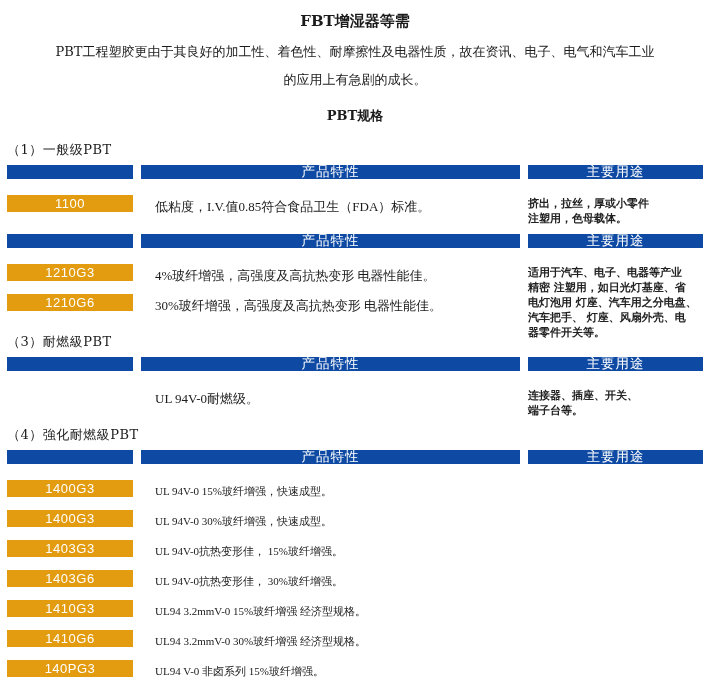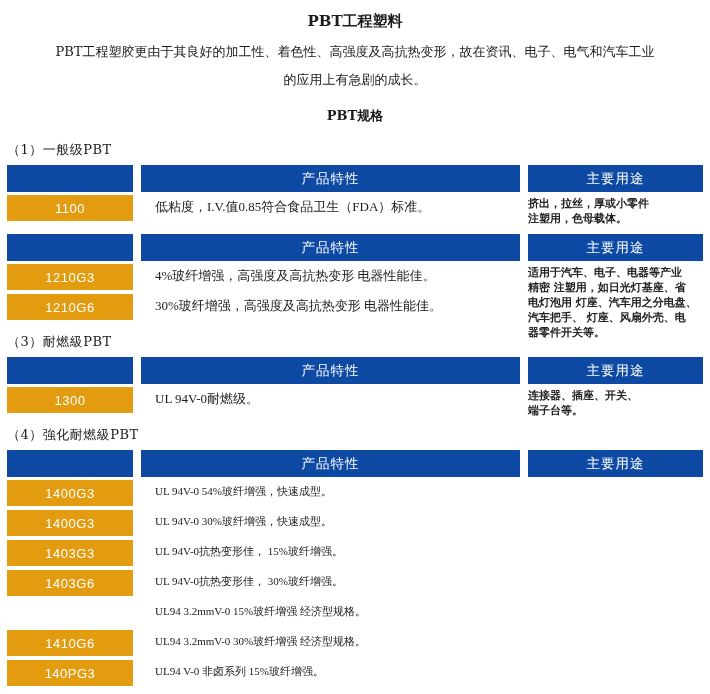--- a/index.html
+++ b/index.html
@@ -46,37 +46,37 @@
 
   .tbl {
     display: grid;
     grid-template-columns: 126px 379px 175px;
     column-gap: 8px;
     row-gap: 7px;
     grid-auto-rows: 23px;
   }
   .th {
     background: #0E4AA3;
-    height: 27px;
+    height: 14px;
     display: flex;
     align-items: center;
     justify-content: center;
     color: #ffffff;
     font-family: "DejaVu Serif", serif;
     font-size: 13.5px;
     letter-spacing: 1px;
   }
   .c1 { grid-column: 1; }
   .c2 { grid-column: 2; }
   .c3 { grid-column: 3; }
 
   .code {
     background: #E39C10;
     color: #ffffff;
-    height: 26px;
+    height: 17px;
     display: flex;
     align-items: center;
     justify-content: center;
     font-size: 13px;
     letter-spacing: 0.5px;
   }
   .feat {
     display: flex;
     align-items: center;
     padding-left: 14px;
@@ -97,22 +97,22 @@
     padding-top: 1px;
     font-weight: bold;
   }
   .usage.center { align-self: center; }
 </style>
 </head>
 <body>
 
 <div class="page">
 
-  <div class="title">PBT工程塑料</div>
-  <div class="intro first">PBT工程塑胶更由于其良好的加工性、着色性、高强度及高抗热变形，故在资讯、电子、电气和汽车工业</div>
+  <div class="title">FBT增湿器等需</div>
+  <div class="intro first">PBT工程塑胶更由于其良好的加工性、着色性、耐摩擦性及电器性质，故在资讯、电子、电气和汽车工业</div>
   <div class="intro">的应用上有急剧的成长。</div>
   <div class="subtitle">PBT规格</div>
 
   <div class="section">
     <div class="sec-heading">（1）一般级PBT</div>
     <div class="tbl">
       <div class="th c1" style="grid-row:1"></div>
       <div class="th c2" style="grid-row:1">产品特性</div>
       <div class="th c3" style="grid-row:1">主要用途</div>
       <div class="code c1" style="grid-row:2">1100</div>
@@ -138,46 +138,46 @@
 器零件开关等。</div>
     </div>
   </div>
 
   <div class="section">
     <div class="sec-heading">（3）耐燃級PBT</div>
     <div class="tbl">
       <div class="th c1" style="grid-row:1"></div>
       <div class="th c2" style="grid-row:1">产品特性</div>
       <div class="th c3" style="grid-row:1">主要用途</div>
-      <div class="code c1" style="grid-row:2">1300</div>
       <div class="feat c2" style="grid-row:2">UL 94V-0耐燃级。</div>
       <div class="usage c3" style="grid-row:2">连接器、插座、开关、
 端子台等。</div>
     </div>
   </div>
 
   <div class="section sec4">
     <div class="sec-heading">（4）強化耐燃級PBT</div>
     <div class="tbl">
       <div class="th c1" style="grid-row:1"></div>
       <div class="th c2" style="grid-row:1">产品特性</div>
       <div class="th c3" style="grid-row:1">主要用途</div>
 
       <div class="code c1" style="grid-row:2">1400G3</div>
-      <div class="feat c2" style="grid-row:2">UL 94V-0 54%玻纤增强，快速成型。</div>
+      <div class="feat c2" style="grid-row:2">UL 94V-0 15%玻纤增强，快速成型。</div>
 
       <div class="code c1" style="grid-row:3">1400G3</div>
       <div class="feat c2" style="grid-row:3">UL 94V-0 30%玻纤增强，快速成型。</div>
 
       <div class="code c1" style="grid-row:4">1403G3</div>
       <div class="feat c2" style="grid-row:4">UL 94V-0抗热变形佳， 15%玻纤增强。</div>
 
       <div class="code c1" style="grid-row:5">1403G6</div>
       <div class="feat c2" style="grid-row:5">UL 94V-0抗热变形佳， 30%玻纤增强。</div>
 
+      <div class="code c1" style="grid-row:6">1410G3</div>
       <div class="feat c2" style="grid-row:6">UL94 3.2mmV-0 15%玻纤增强 经济型规格。</div>
 
       <div class="code c1" style="grid-row:7">1410G6</div>
       <div class="feat c2" style="grid-row:7">UL94 3.2mmV-0 30%玻纤增强 经济型规格。</div>
 
       <div class="code c1" style="grid-row:8">140PG3</div>
       <div class="feat c2" style="grid-row:8">UL94 V-0 非卤系列 15%玻纤增强。</div>
 
     </div>
   </div>

